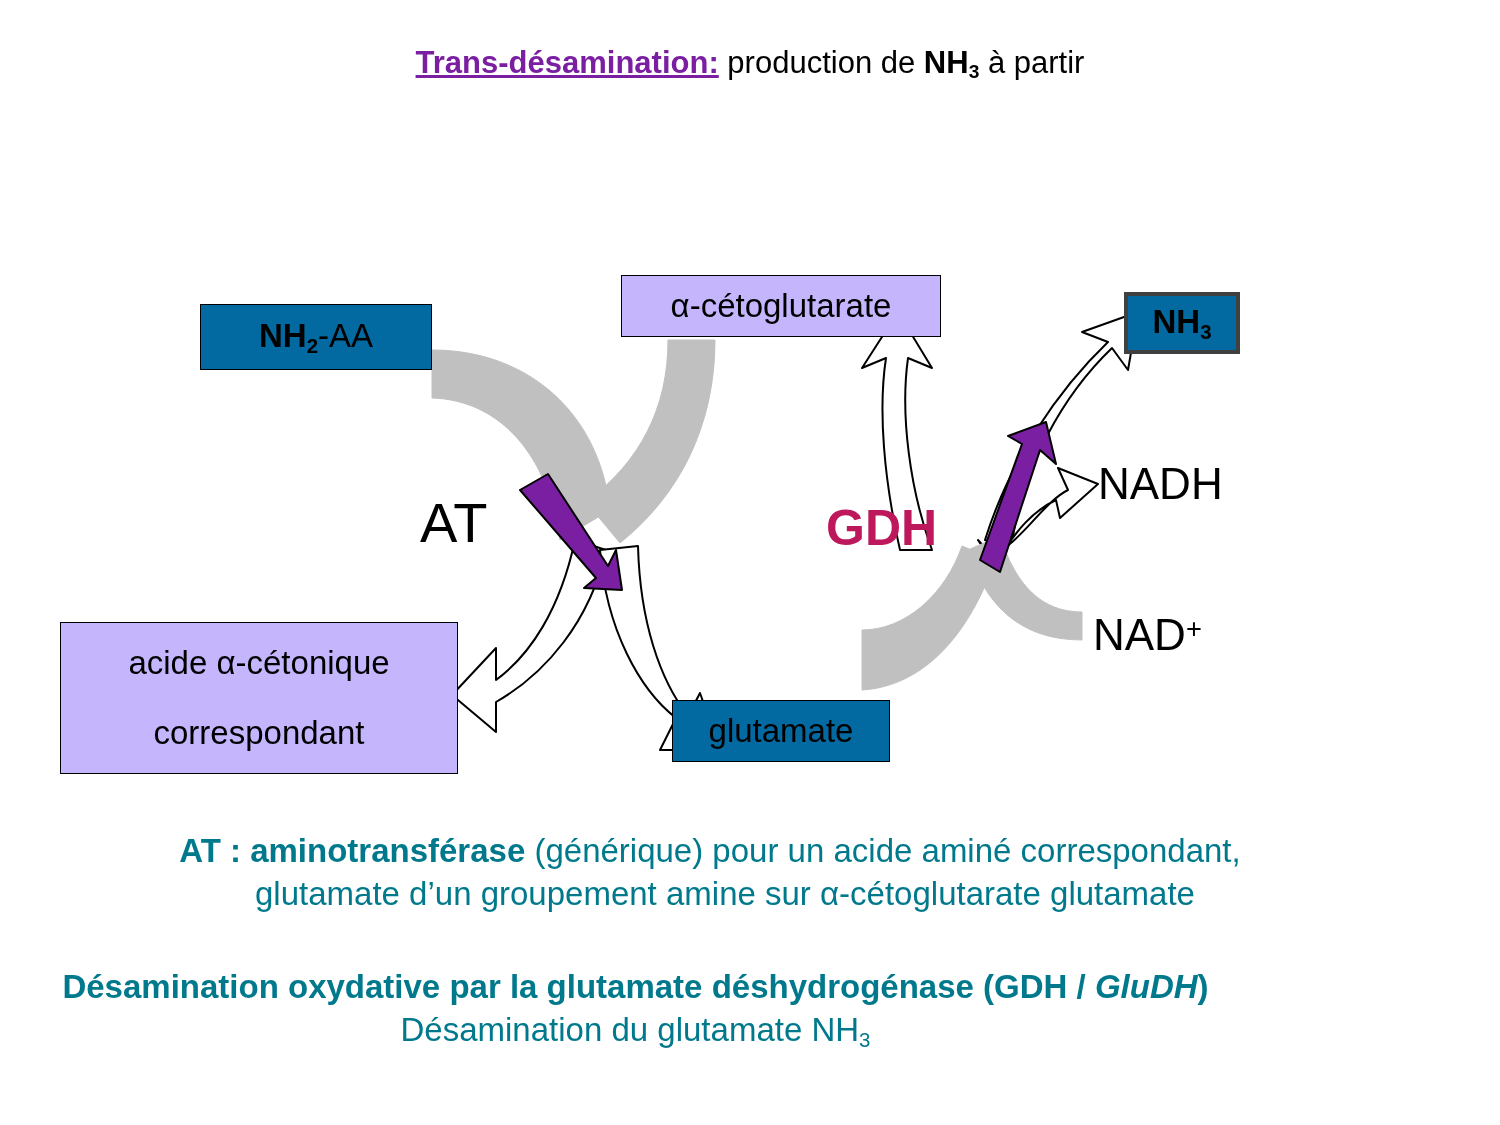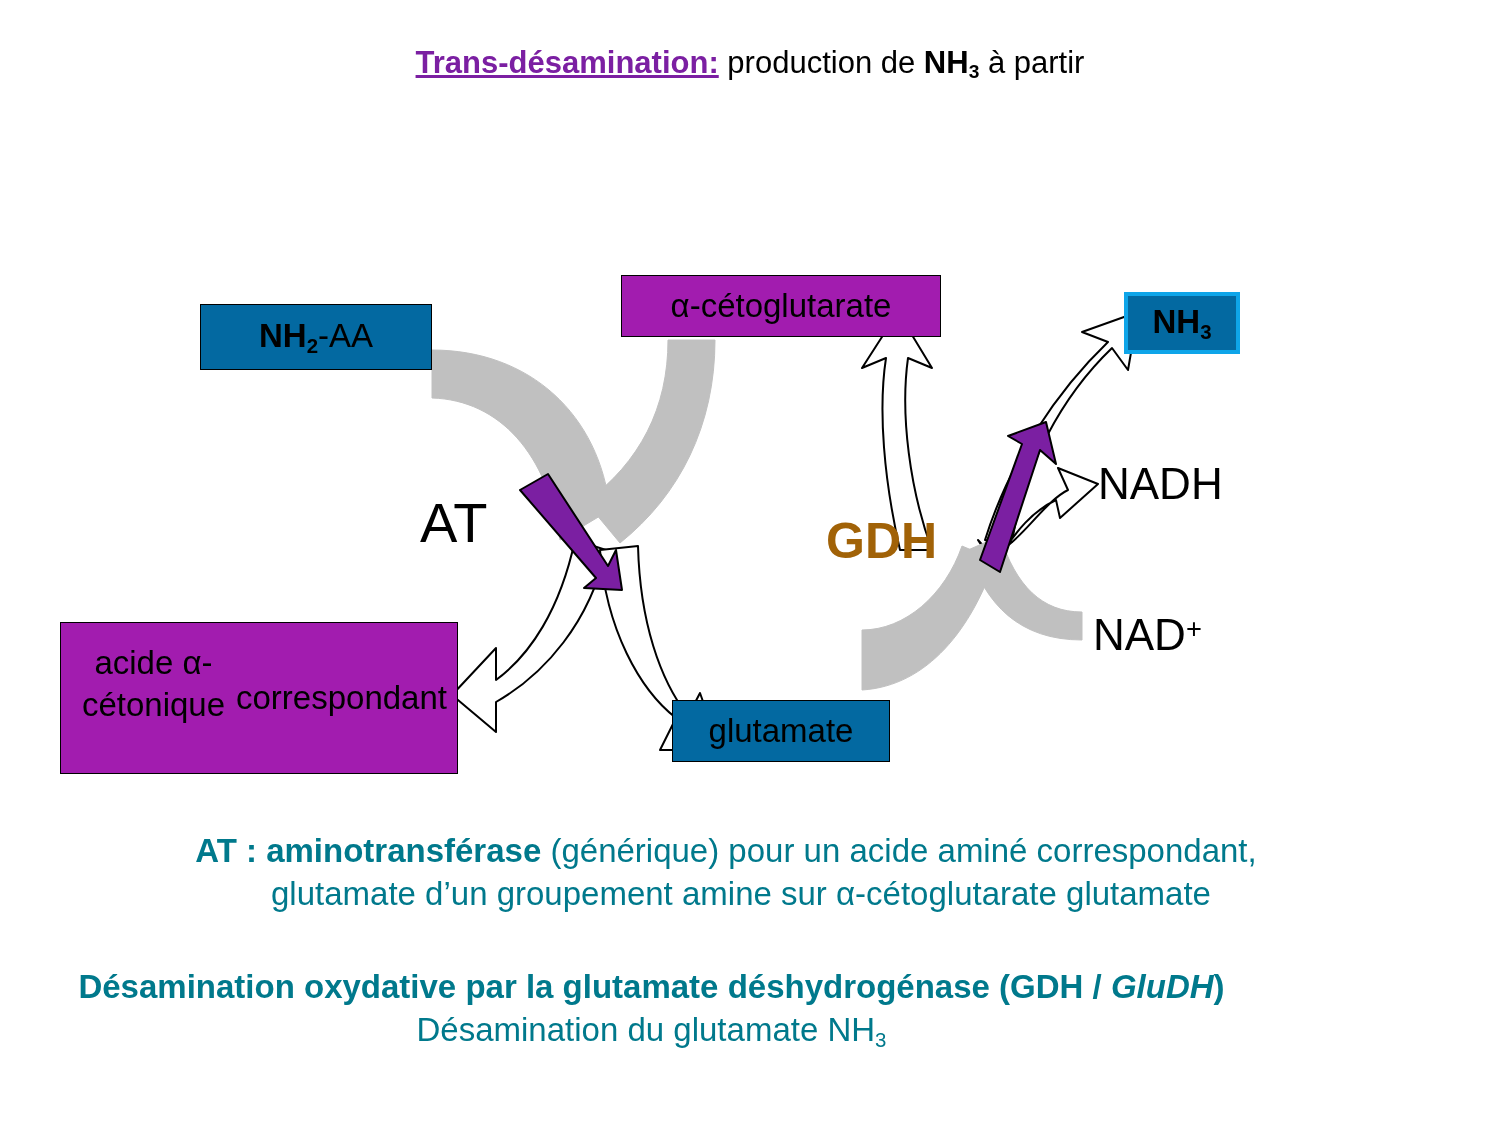--- a/index.html
+++ b/index.html
@@ -57,65 +57,66 @@
     border: 1px solid #000000;
     display: flex;
     align-items: center;
     justify-content: center;
     font-size: 33px;
     line-height: 1.28;
     text-align: center;
     padding: 4px 10px;
   }
   .green { background: #0369a1; }
-  .yellow { background: #a21caf; }
+  .yellow { background: #c4b5fd; }
 
   #box-nh2aa {
     left: 200px; top: 54px; width: 232px; height: 66px;
     font-weight: bold;
   }
   #box-nh2aa .suffix { font-weight: normal; }
 
   #box-akg {
     left: 621px; top: 25px; width: 320px; height: 62px;
   }
 
   #box-nh3 {
     left: 1124px; top: 42px; width: 116px; height: 62px;
-    border: 4px solid #0ea5e9;
+    border: 4px solid #404040;
     font-weight: bold;
   }
 
   #box-glutamate {
     left: 672px; top: 450px; width: 218px; height: 62px;
   }
 
   #box-ketoacid {
     left: 60px; top: 372px; width: 398px; height: 152px;
+    flex-direction: column;
     justify-content: center;
   }
   #box-ketoacid .l1 { margin-bottom: 28px; }
 
   .plain-label {
     position: absolute;
     font-size: 44px;
     white-space: nowrap;
   }
   #label-at { left: 420px; top: 240px; font-size: 56px; }
   #label-gdh {
-    left: 826px; top: 262px; font-size: 50px;
-    font-weight: bold; color: #a16207;
+    left: 826px; top: 249px; font-size: 50px;
+    font-weight: bold; color: #be185d;
   }
   #label-nadh { left: 1098px; top: 209px; }
   #label-nadplus { left: 1093px; top: 360px; }
 
   
   #footer {
     position: absolute;
-    left: 16px;
+    left: 0;
     top: 830px;
     width: 1271px;
     color: #00798C;
     font-size: 33px;
     line-height: 1.3;
   }
   #footer .para { text-align: center; }
   #footer .p1 { margin: 0 auto; width: 1420px; }
   #footer .p1 .l2 { display: block; padding-left: 30px; }
   #footer .p2 { margin-top: 50px; }

